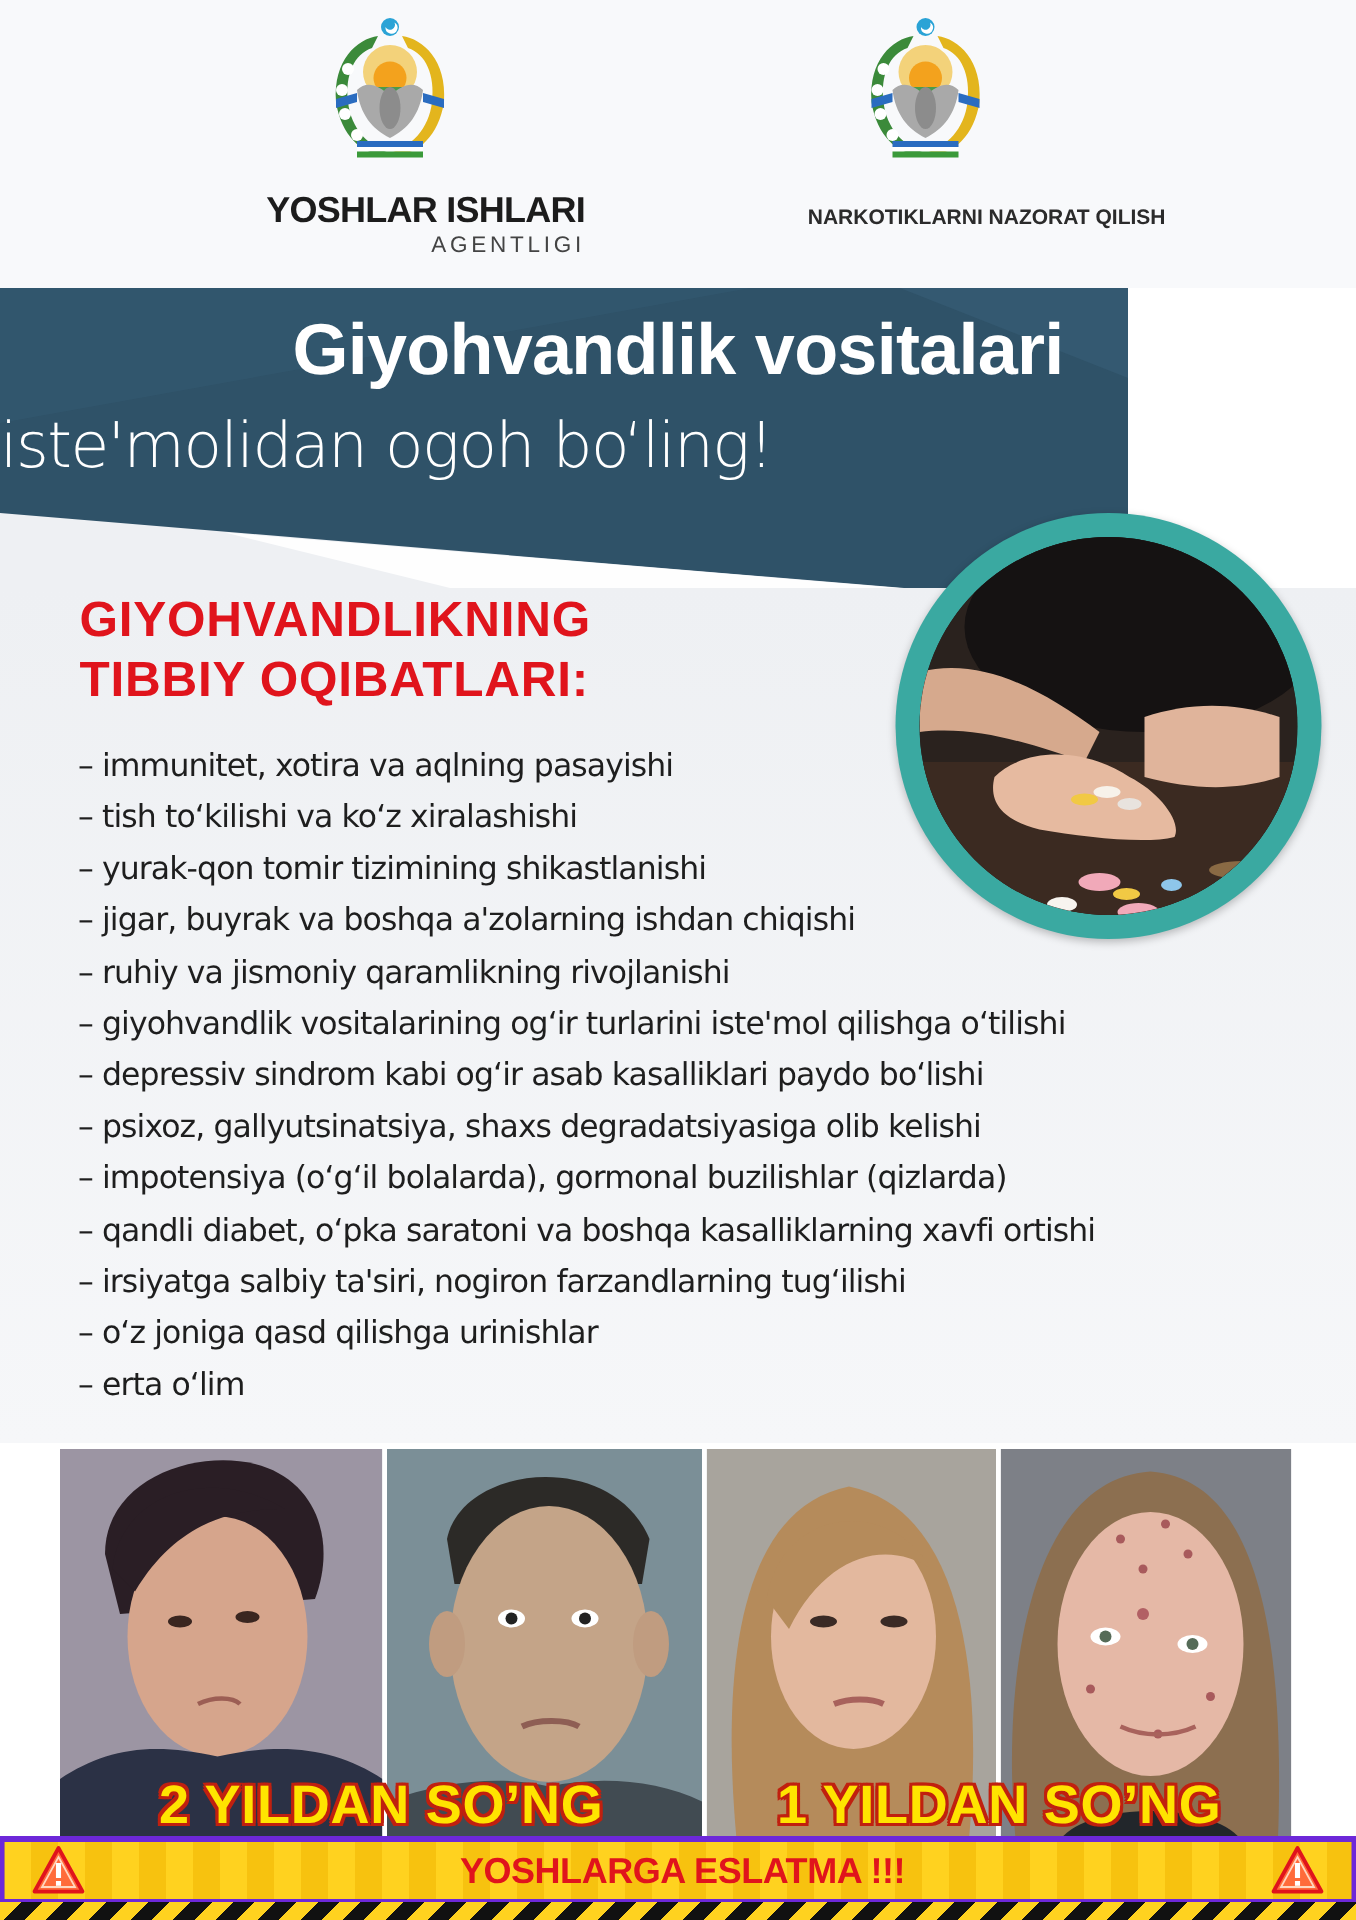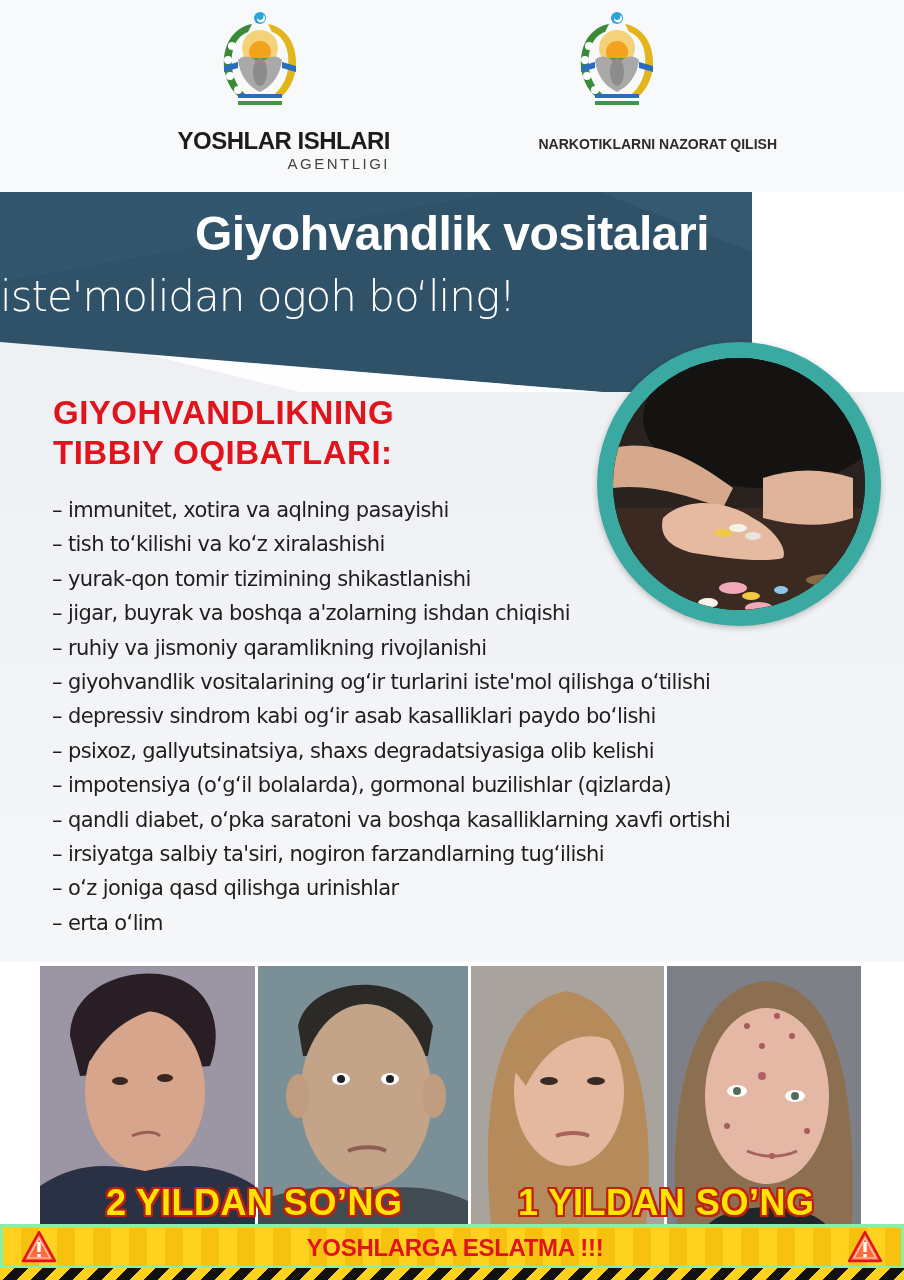--- a/index.html
+++ b/index.html
@@ -37,21 +37,21 @@
   
   .mugshots { position: absolute; left: 40px; top: 966px; width: 824px; height: 260px; display: flex; gap: 3px; background: #fff; }
   .mug { position: relative; height: 260px; overflow: hidden; }
   .mug svg { display: block; }
   .caption { position: absolute; top: 1182px; font-family: "Liberation Sans", sans-serif; font-weight: bold; font-size: 36px; color: #ffe400; letter-spacing: 0.5px;
      text-shadow: -2px -2px 0 #c0200f, 2px -2px 0 #c0200f, -2px 2px 0 #c0200f, 2px 2px 0 #c0200f, 0 2px 0 #c0200f, 0 -2px 0 #c0200f, 2px 0 0 #c0200f, -2px 0 0 #c0200f; }
   .caption-left { left: 106px; }
   .caption-right { left: 518px; }
 
   
-  .warning { position: absolute; left: 0; top: 1224px; width: 904px; height: 56px; background: #86efac; }
+  .warning { position: absolute; left: 0; top: 1224px; width: 904px; height: 56px; background: #6d28d9; }
   .warning-inner { position: absolute; left: 3px; top: 4px; width: 898px; height: 38px;
      background: repeating-linear-gradient(90deg, #ffd21f 0px, #ffd21f 18px, #f7c20f 18px, #f7c20f 36px); }
   .warning-stripes { position: absolute; left: 0; top: 44px; width: 904px; height: 12px;
      background: repeating-linear-gradient(135deg, #ffd21f 0px, #ffd21f 10px, #111 10px, #111 20px); }
   .warning-text { position: absolute; left: 0; width: 904px; top: 6px; text-align: center; color: #e0141c; font-family: "Liberation Sans", sans-serif; font-weight: bold; font-size: 24px; letter-spacing: -0.3px; }
   .warn-icon { position: absolute; top: 2px; width: 36px; height: 34px; }
   .warn-left { left: 18px; }
   .warn-right { left: 844px; }
 </style>
 </head>

